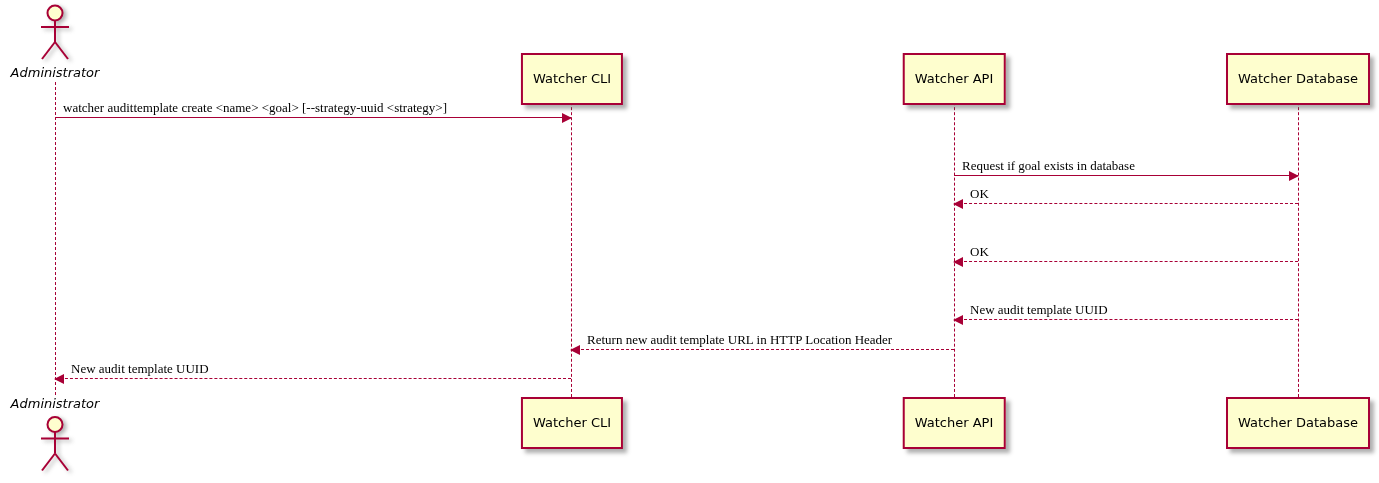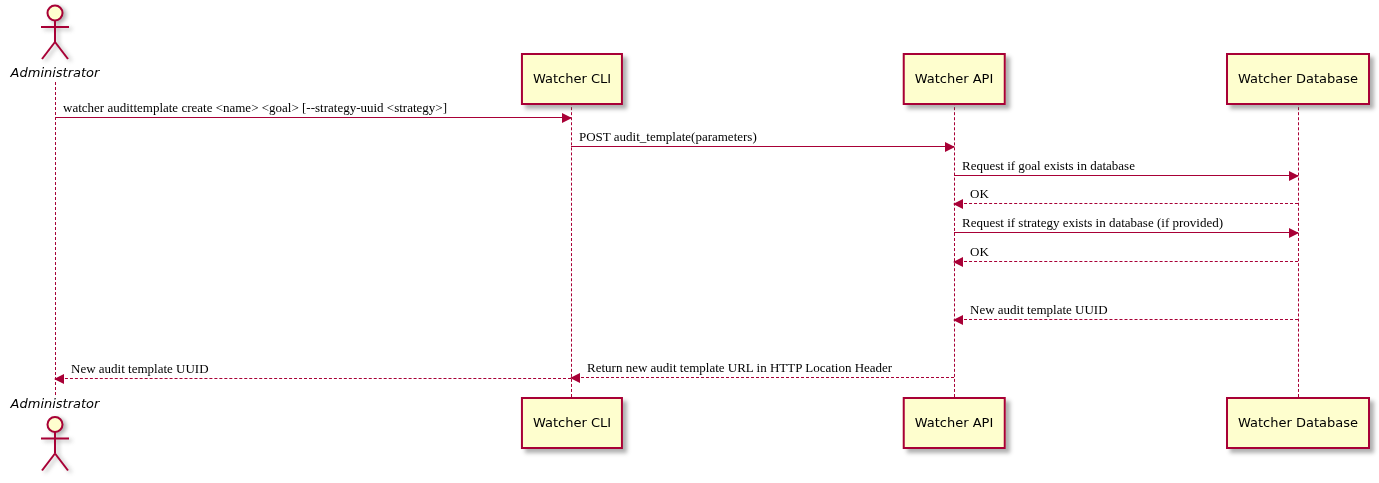--- a/index.html
+++ b/index.html
@@ -97,64 +97,52 @@
   <div class="participant" style="left:954px;top:53px;">Watcher API</div>
   <div class="participant" style="left:1298px;top:53px;">Watcher Database</div>
 
   <div class="message" style="left:55px;top:100px;width:516px;">
     <div class="message-label">watcher audittemplate create &lt;name&gt; &lt;goal&gt; [--strategy-uuid &lt;strategy&gt;]</div>
     <div class="message-line">
         <i class="arrow-head right"></i>
       </div>
   </div>
 
-  <div class="message" style="left:571px;top:129px;width:383px;">
-    <div class="message-label">POST audit_template(parameters)</div>
-    <div class="message-line">
-        <i class="arrow-head right"></i>
-      </div>
-  </div>
 
   <div class="message" style="left:954px;top:158px;width:344px;">
     <div class="message-label">Request if goal exists in database</div>
     <div class="message-line">
         <i class="arrow-head right"></i>
       </div>
   </div>
 
   <div class="message dashed reverse" style="left:954px;top:186px;width:344px;">
     <div class="message-label">OK</div>
     <div class="message-line">
         <i class="arrow-head left"></i>
       </div>
   </div>
 
-  <div class="message" style="left:954px;top:215px;width:344px;">
-    <div class="message-label">Request if strategy exists in database (if provided)</div>
-    <div class="message-line">
-        <i class="arrow-head right"></i>
-      </div>
-  </div>
 
   <div class="message dashed reverse" style="left:954px;top:244px;width:344px;">
     <div class="message-label">OK</div>
     <div class="message-line">
         <i class="arrow-head left"></i>
       </div>
   </div>
 
 
   <div class="message dashed reverse" style="left:954px;top:302px;width:344px;">
     <div class="message-label">New audit template UUID</div>
     <div class="message-line">
         <i class="arrow-head left"></i>
       </div>
   </div>
 
-  <div class="message dashed reverse" style="left:571px;top:332px;width:383px;margin-top:28px;">
+  <div class="message dashed reverse" style="left:571px;top:332px;width:383px;">
     <div class="message-label">Return new audit template URL in HTTP Location Header</div>
     <div class="message-line">
         <i class="arrow-head left"></i>
       </div>
   </div>
 
   <div class="message dashed reverse" style="left:55px;top:361px;width:516px;">
     <div class="message-label">New audit template UUID</div>
     <div class="message-line">
         <i class="arrow-head left"></i>

